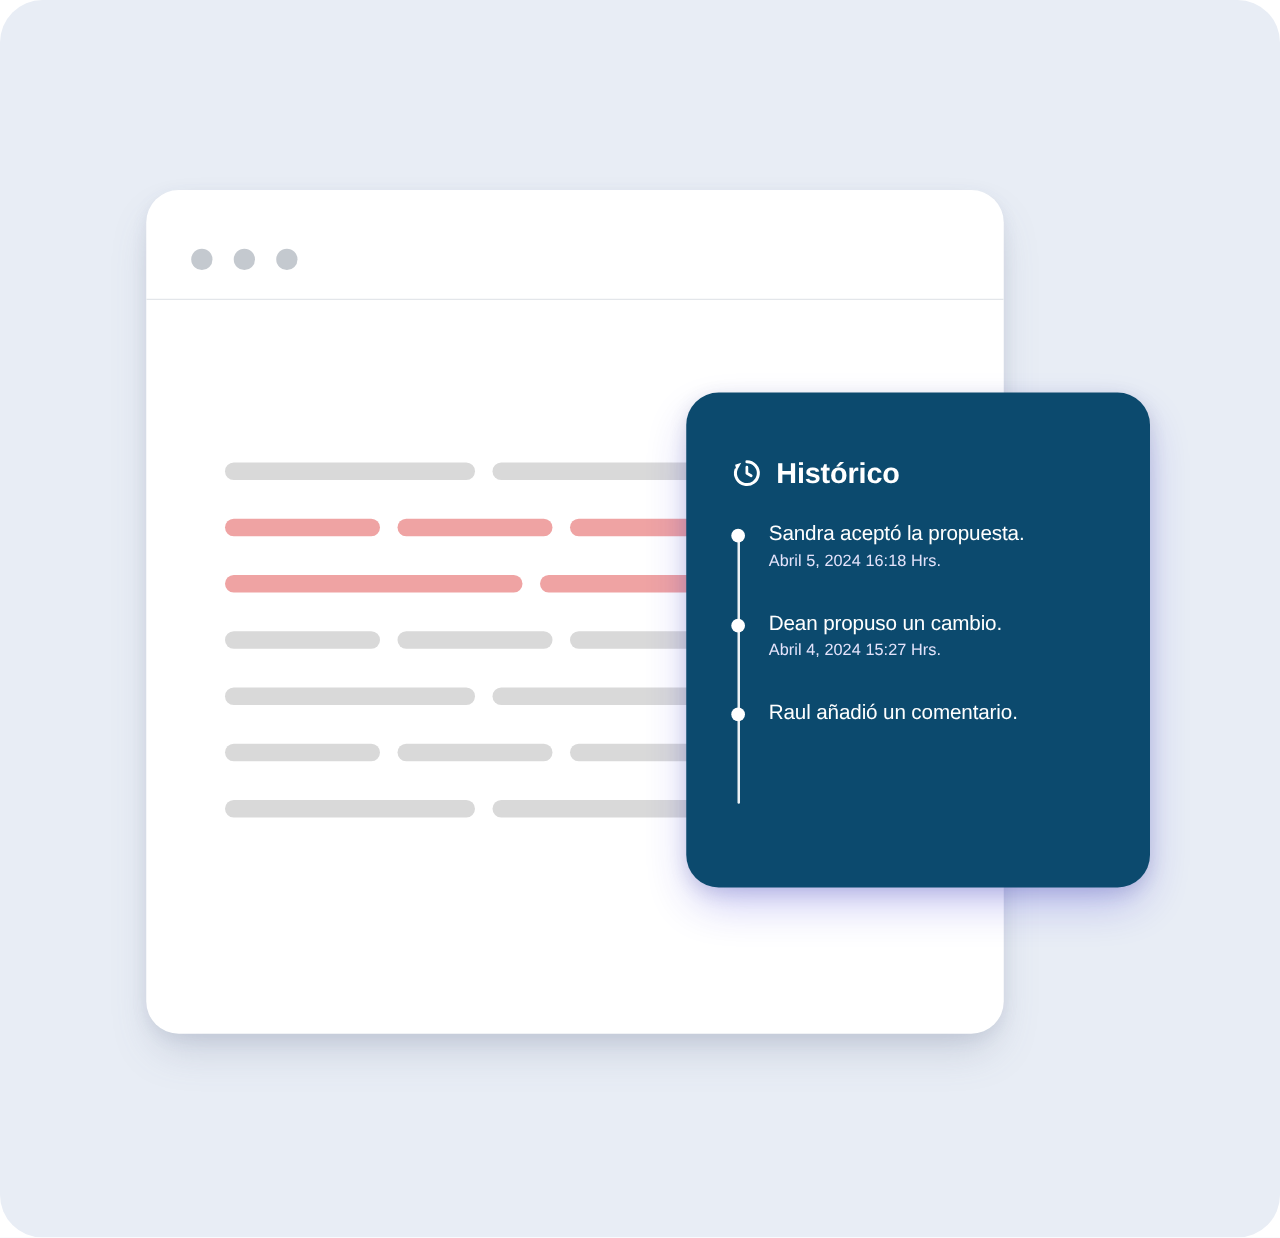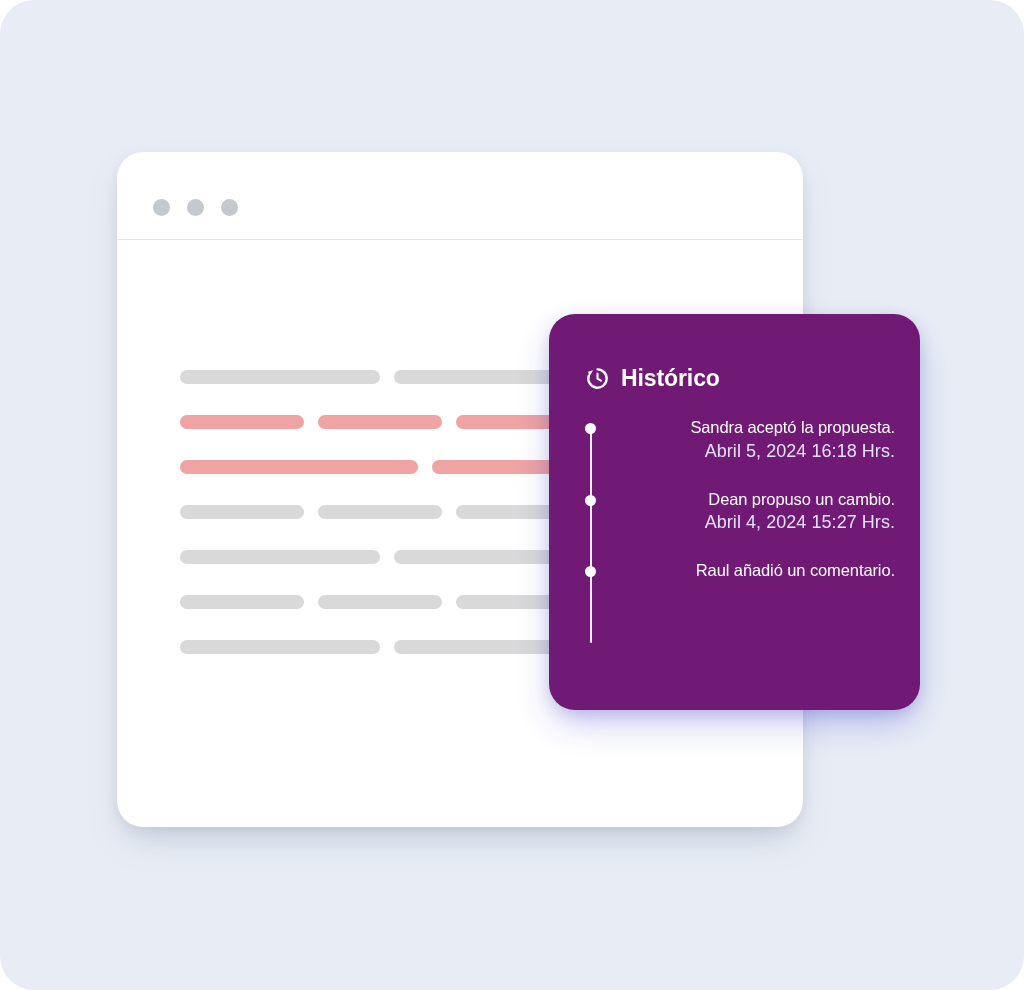--- a/index.html
+++ b/index.html
@@ -86,21 +86,21 @@
   }
   .skel-bar.accent { background: #efa3a3; }
 
   
   #history-panel {
     position: absolute;
     left: 549px;
     top: 314px;
     width: 371px;
     height: 396px;
-    background: #701a75;
+    background: #0c4a6e;
     border-radius: 26px;
     box-shadow: 0 16px 36px -6px rgba(43,39,214,0.30),
                 0 4px 14px rgba(60,70,110,0.16);
     overflow: hidden;
   }
   #history-header {
     position: absolute;
     left: 36px;
     top: 52px;
     display: flex;
@@ -135,41 +135,40 @@
     width: 2px;
     height: 215px;
     background: #ffffff;
     opacity: 0.92;
     border-radius: 1px;
   }
   .tl-entry {
     position: relative;
     padding-left: 30px;
     height: 71.5px;
-    text-align: right;
   }
   .tl-dot {
     position: absolute;
     left: 0px;
     top: 5px;
     width: 11px;
     height: 11px;
     border-radius: 50%;
     background: #ffffff;
   }
   .tl-text {
     color: #ffffff;
     font-size: 16.5px;
     line-height: 1.15;
     letter-spacing: -0.1px;
     white-space: nowrap;
   }
   .tl-time {
     color: #e4e3fb;
-    font-size: 18px;
+    font-size: 13px;
     line-height: 1.2;
     margin-top: 4px;
     letter-spacing: 0.05px;
     white-space: nowrap;
   }
 </style>
 </head>
 <body>
 
 <div id="stage">

